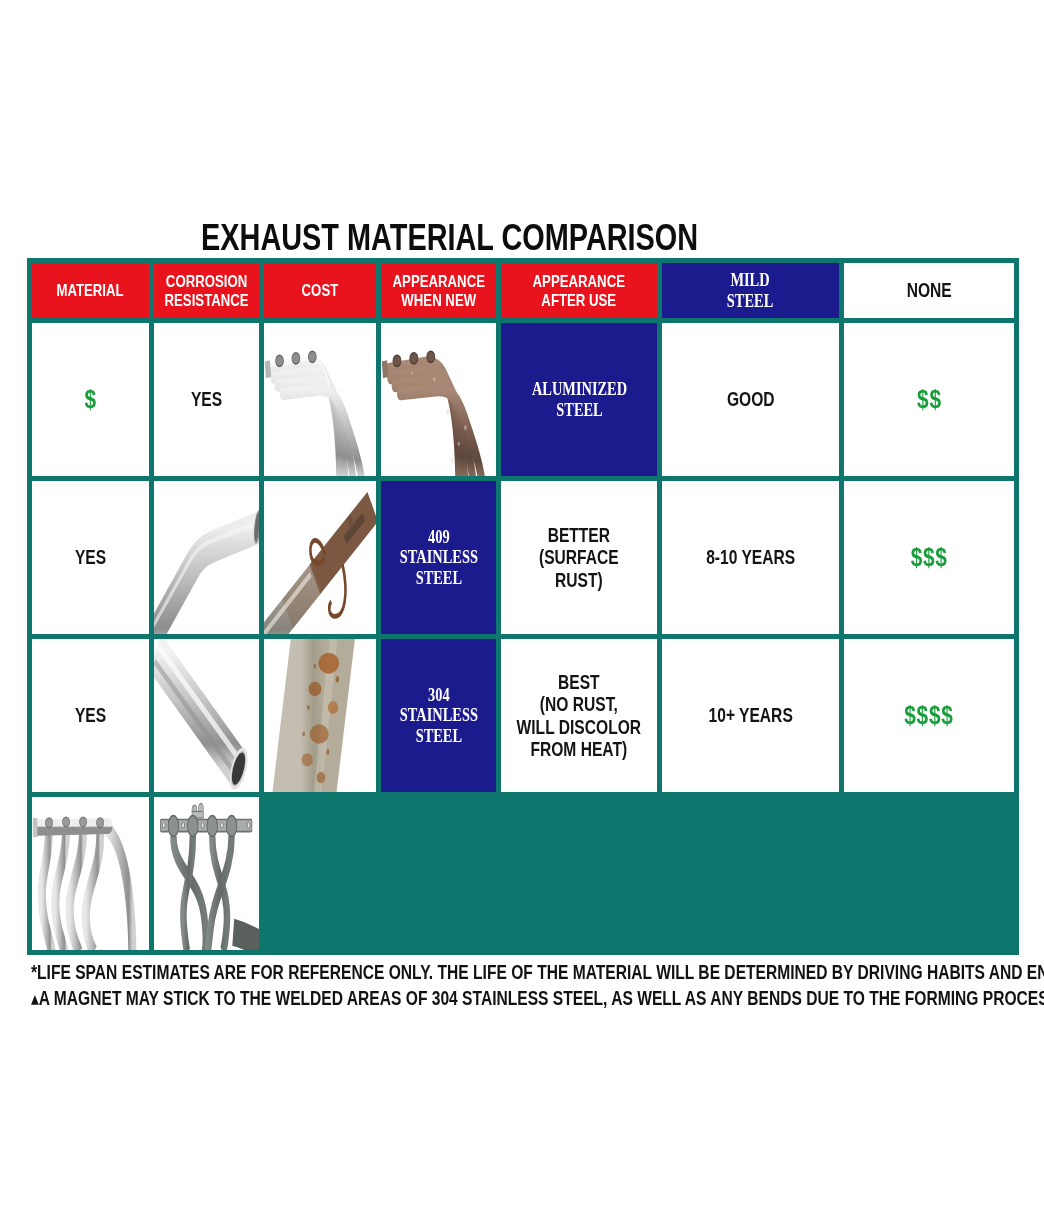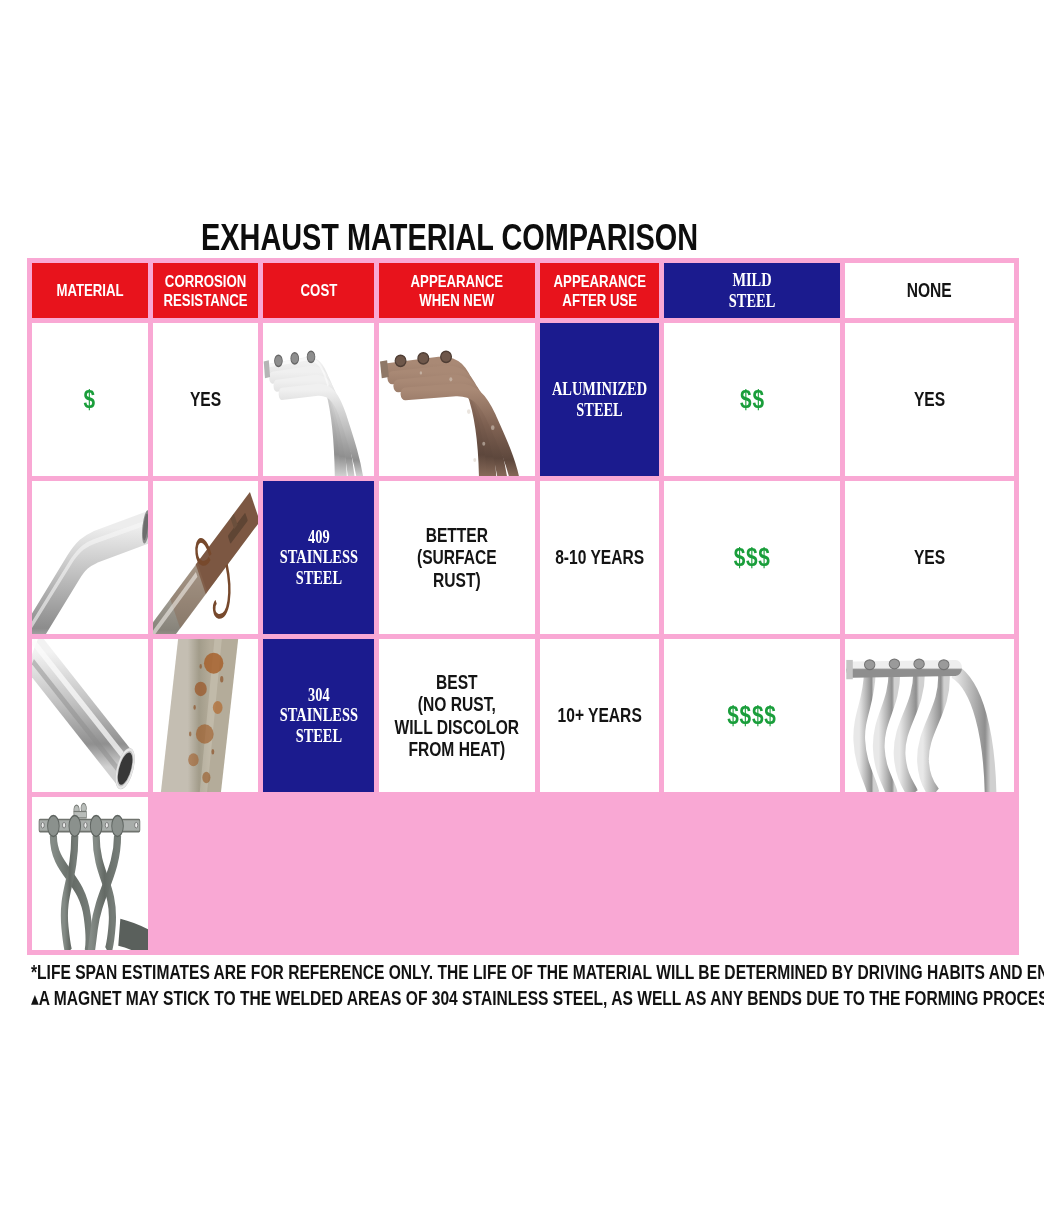--- a/index.html
+++ b/index.html
@@ -10,21 +10,21 @@
   }
   .title{
     position:absolute;top:218px;left:0;width:900px;text-align:center;
     font-size:37px;line-height:40px;color:#0d0d0d;letter-spacing:0;
   }
   .cond{display:inline-block;transform:scaleX(0.8);white-space:pre-line;width:max-content;}
   .title .cond{transform:scaleX(0.78);}
 
   .table{
     position:absolute;left:27px;top:258px;width:992px;height:697px;
-    background:#f9a8d4;box-sizing:border-box;padding:5px;gap:5px;
+    background:#0f766e;box-sizing:border-box;padding:5px;gap:5px;
     display:grid;
     grid-template-columns:133fr 117fr 128fr 83fr 100fr 202fr 194fr;
     grid-template-rows:55px 1fr 1fr 1fr 1fr;
   }
   .cell{display:flex;align-items:center;justify-content:center;text-align:center;line-height:1.14;}
   .head{background:#e8131c;color:#ffffff;font-size:16.5px;}
   .mat{background:#1b1b8e;color:#ffffff;font-size:18px;font-family:Liberation Serif, serif;}
   .val{background:#ffffff;color:#141414;font-size:19.5px;}
   .cost{color:#1a9e3b;font-size:26px;letter-spacing:1px;}
   .photo{background:#ffffff;overflow:hidden;}
@@ -131,20 +131,23 @@
         <ellipse cx="36" cy="47" rx="9" ry="7"></ellipse>
           <ellipse cx="74" cy="44" rx="9" ry="7"></ellipse>
           <ellipse cx="112" cy="42" rx="9" ry="7"></ellipse>
       </g>
     </svg>
   </div>
 
   <div class="cell mat">
       <span class="cond">ALUMINIZED
 STEEL</span>
+    </div>
+  <div class="cell val">
+      <span class="cond">GOOD</span>
     </div>
   <div class="cell val cost">
       <span class="cond">$$</span>
     </div>
   <div class="cell val">
       <span class="cond">YES</span>
     </div>
 
   <div class="cell photo">
     <svg viewBox="0 0 260 190" preserveAspectRatio="none">

